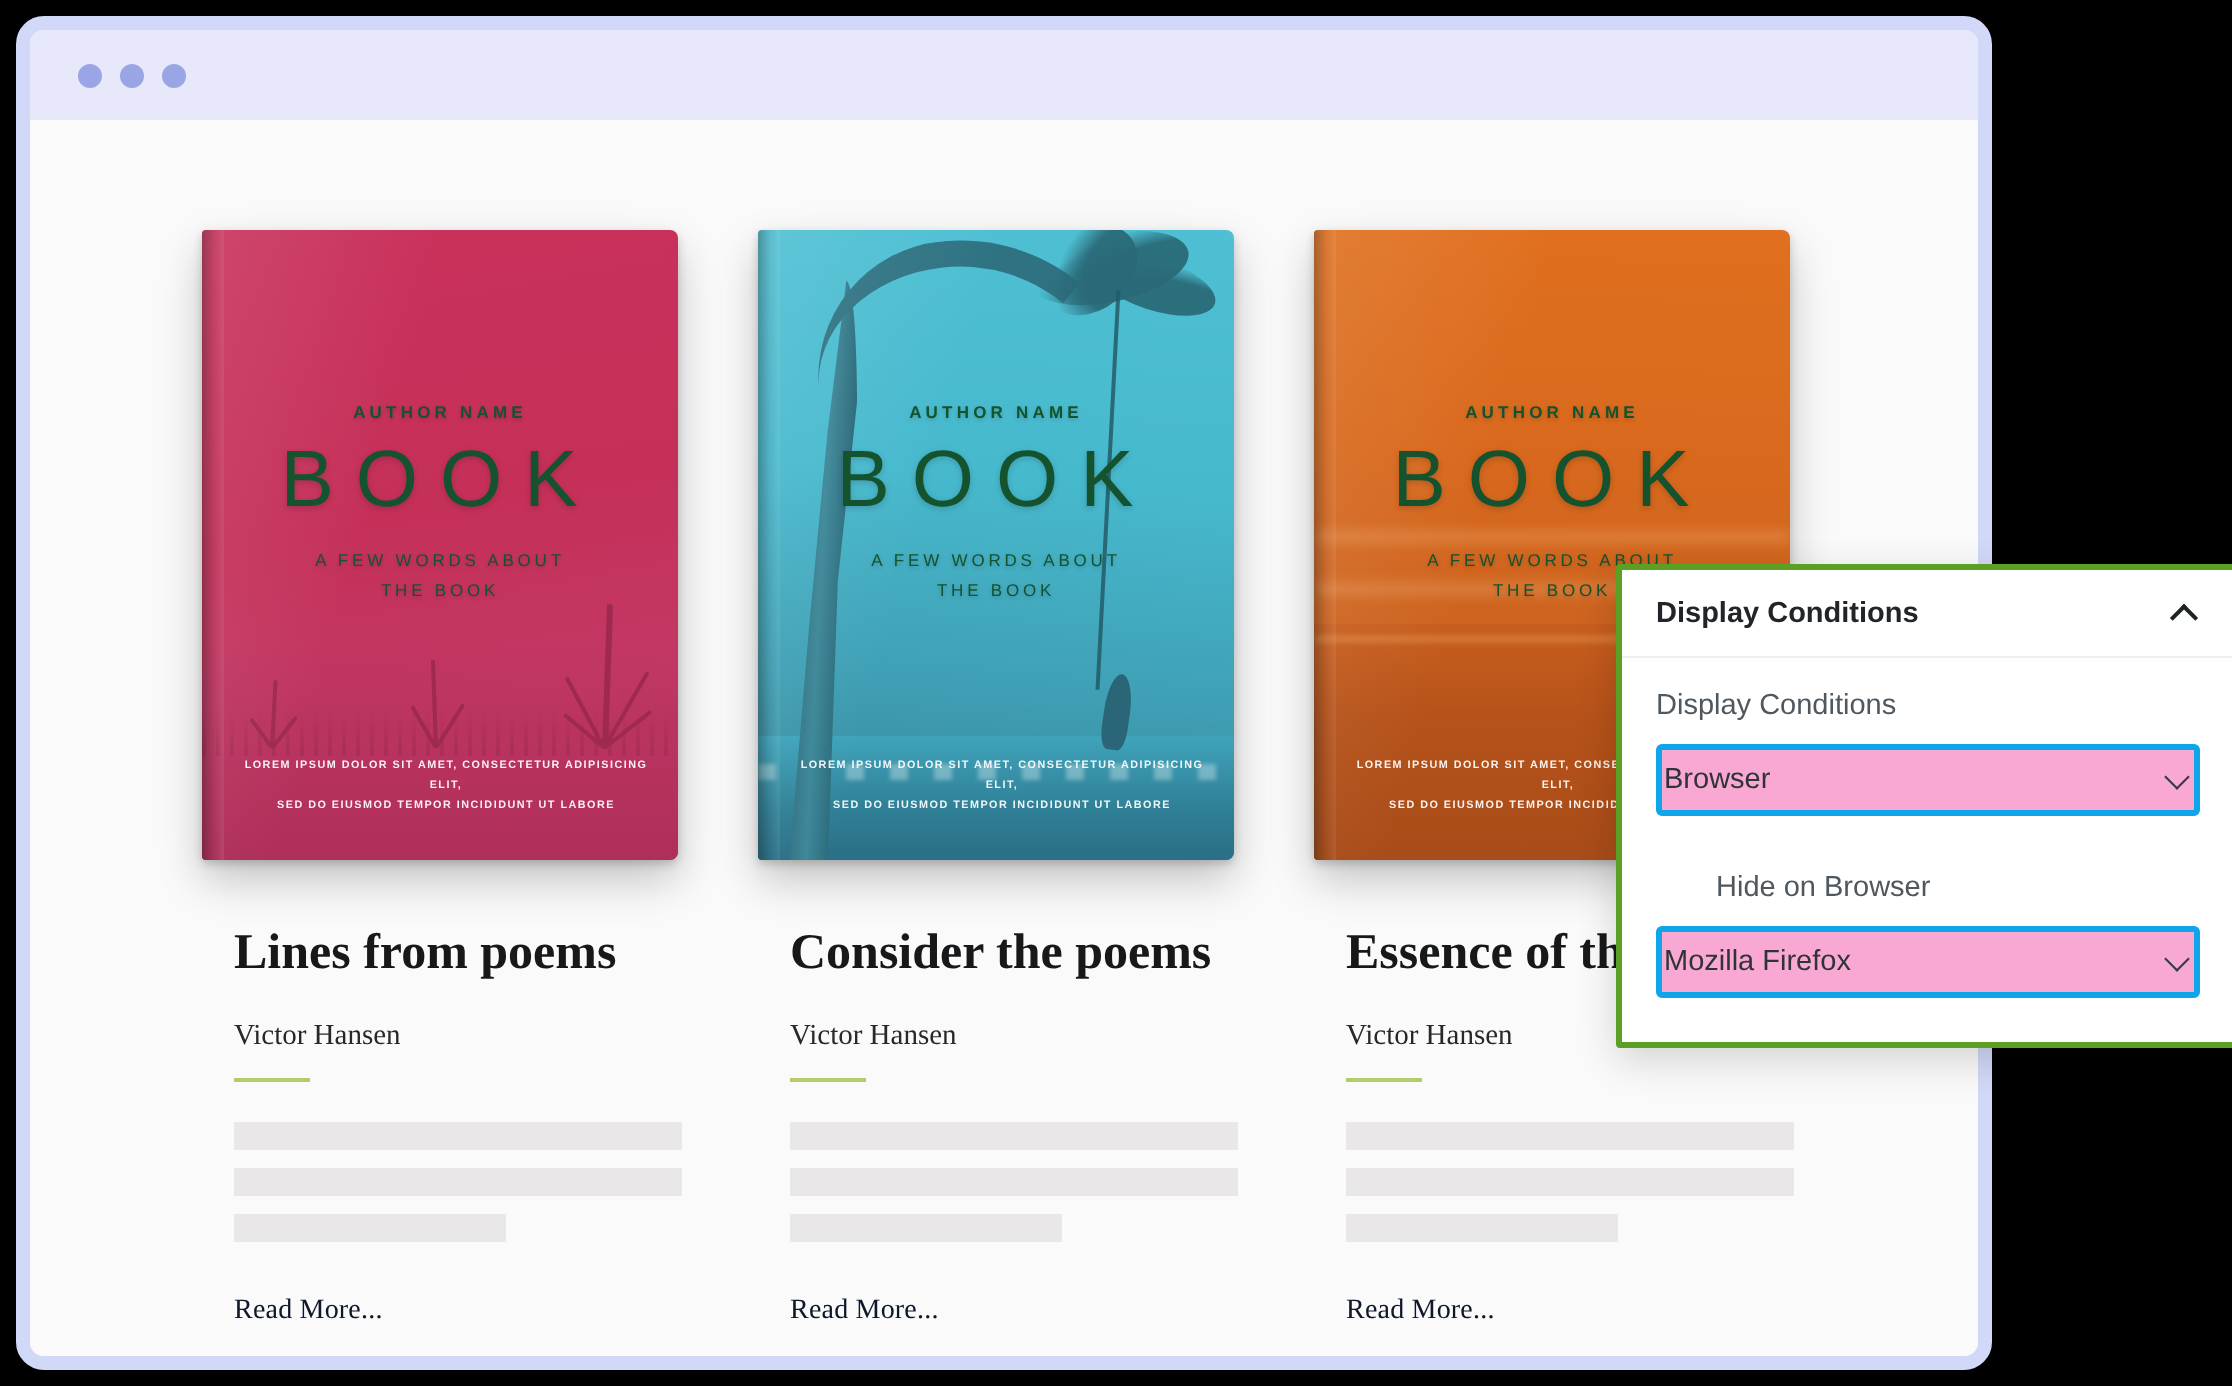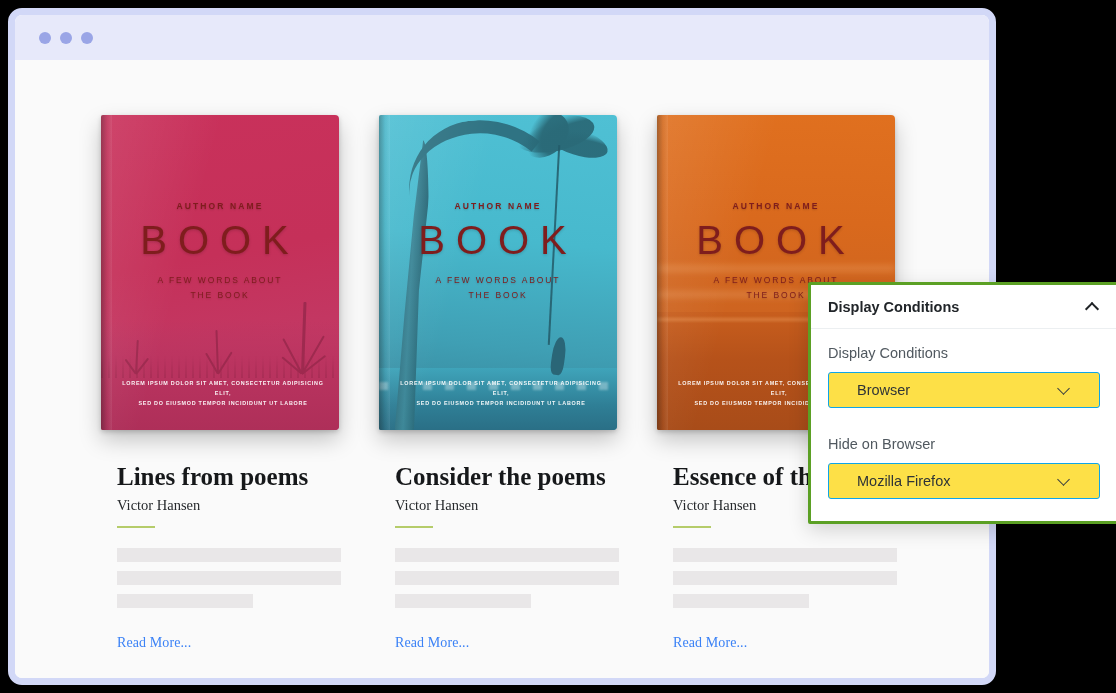--- a/index.html
+++ b/index.html
@@ -87,21 +87,21 @@
     position: absolute; inset: 0;
     background: linear-gradient(105deg, rgba(255,255,255,0.10) 0%, rgba(255,255,255,0) 38%);
     z-index: 7;
   }
   .book-text {
     position: absolute;
     left: 0; right: 0;
     top: 86px;
     z-index: 8;
     text-align: center;
-    color: #7f1d1d;
+    color: #14532d;
   }
   .bk-author {
     font-size: 8.5px;
     letter-spacing: 2.1px;
     font-weight: 700;
     margin-bottom: 9px;
     text-shadow: 0 1px 2px rgba(0,0,0,.18);
   }
   .bk-title {
     font-size: 40px;
@@ -244,21 +244,21 @@
     width: 46px; height: 26px;
     background: repeating-linear-gradient(90deg, rgba(150,62,20,.55) 0 2px, rgba(150,62,20,0) 2px 9px);
   }
 
   
   .card-title {
     font-family: "Liberation Serif", serif;
     font-size: 25px;
     color: #16181a;
     line-height: 1.1;
-    margin: 0 0 6px 16px;
+    margin: 0 0 19px 16px;
     white-space: nowrap;
   }
   .card-author {
     font-family: "Liberation Serif", serif;
     font-size: 14.5px;
     color: #26292c;
     margin: 0 0 12px 16px;
   }
   .card-rule {
     width: 38px; height: 2px;
@@ -269,21 +269,21 @@
     height: 14px;
     background: #e9e7e8;
     margin: 0 0 9px 16px;
     width: 224px;
   }
   .skeleton.short { width: 136px; }
   .read-more {
     display: inline-block;
     font-family: "Liberation Serif", serif;
     font-size: 14px;
-    color: #3b82f6;
+    color: #0f172a;
     margin: 18px 0 0 16px;
     letter-spacing: .1px;
     text-decoration: none;
     cursor: pointer;
   }
 
   
   #display-conditions-panel {
     position: absolute;
     left: 808px;
@@ -329,30 +329,30 @@
     border-right-width: 1.7px;
     border-bottom-width: 1.7px;
     border-color: #343a40;
   }
   #panel-body { padding: 16px 17px 22px 17px; }
   .field-label {
     font-size: 14.5px;
     color: #50585f;
     margin: 0 0 11px 0;
   }
-  .field-label.second { margin-top: 28px; }
+  .field-label.second { margin-top: 28px; margin-left: 30px; }
   .select-box {
     display: flex;
     align-items: center;
     justify-content: space-between;
     height: 36px;
-    padding: 0 28px;
-    border: 1px solid #0ea5e9;
+    padding: 0 1px;
+    border: 3px solid #0ea5e9;
     border-radius: 3px;
-    background: #fde047;
+    background: #f9a8d4;
     box-sizing: border-box;
     cursor: pointer;
   }
   .select-box .sel-val {
     font-size: 14.5px;
     color: #2f3437;
   }
 </style>
 </head>
 <body>

